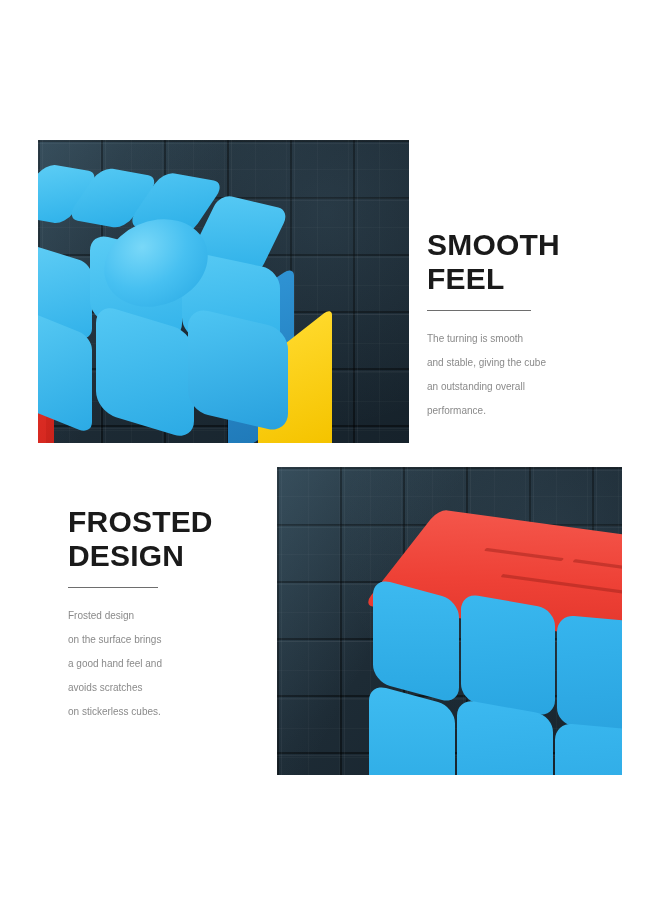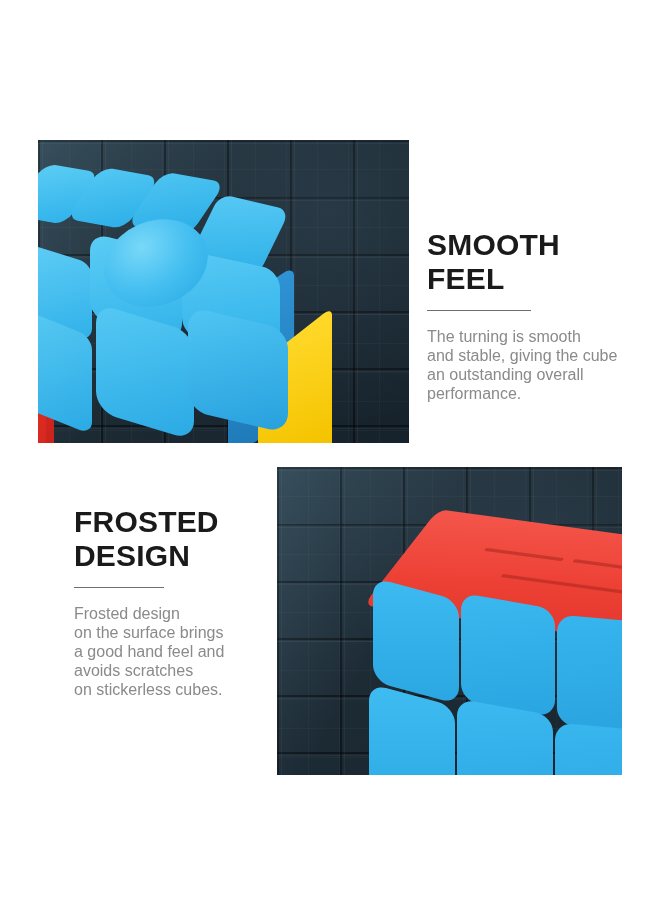--- a/index.html
+++ b/index.html
@@ -210,21 +210,21 @@
   .cube-b .f5 { left: 84px;  top: 180px; width: 96px; height: 112px;
     background: linear-gradient(165deg,#3cb9f0,#29a6e2);
     transform: skewY(10deg); }
   .cube-b .f6 { left: 182px; top: 200px; width: 102px; height: 112px;
     background: linear-gradient(170deg,#38b6ee,#2aa4e0);
     transform: skewY(5deg); }
 
   
   .text-block { position: absolute; }
   #text-smooth-feel { left: 427px; top: 228px; width: 215px; }
-  #text-frosted-design { left: 74px; top: 505px; width: 200px; }
+  #text-frosted-design { left: 68px; top: 505px; width: 200px; }
 
   .heading {
     margin: 0;
     font-family: "Liberation Sans", sans-serif;
     font-size: 30px;
     line-height: 34px;
     font-weight: 700;
     letter-spacing: 0.2px;
     color: #1a1a1a;
     white-space: pre-line;
@@ -232,22 +232,22 @@
   .rule {
     width: 104px;
     height: 1px;
     background: #6e6e6e;
     margin: 14px 0 16px 0;
   }
   #text-frosted-design .rule { width: 90px; }
   .body-copy {
     margin: 0;
     font-family: "Liberation Sans", sans-serif;
-    font-size: 16px;
-    line-height: 19px;
+    font-size: 10px;
+    line-height: 24px;
     font-weight: 400;
     color: #8a8a8a;
     white-space: pre-line;
   }
 </style>
 </head>
 <body>
 
 <div class="page">
 

